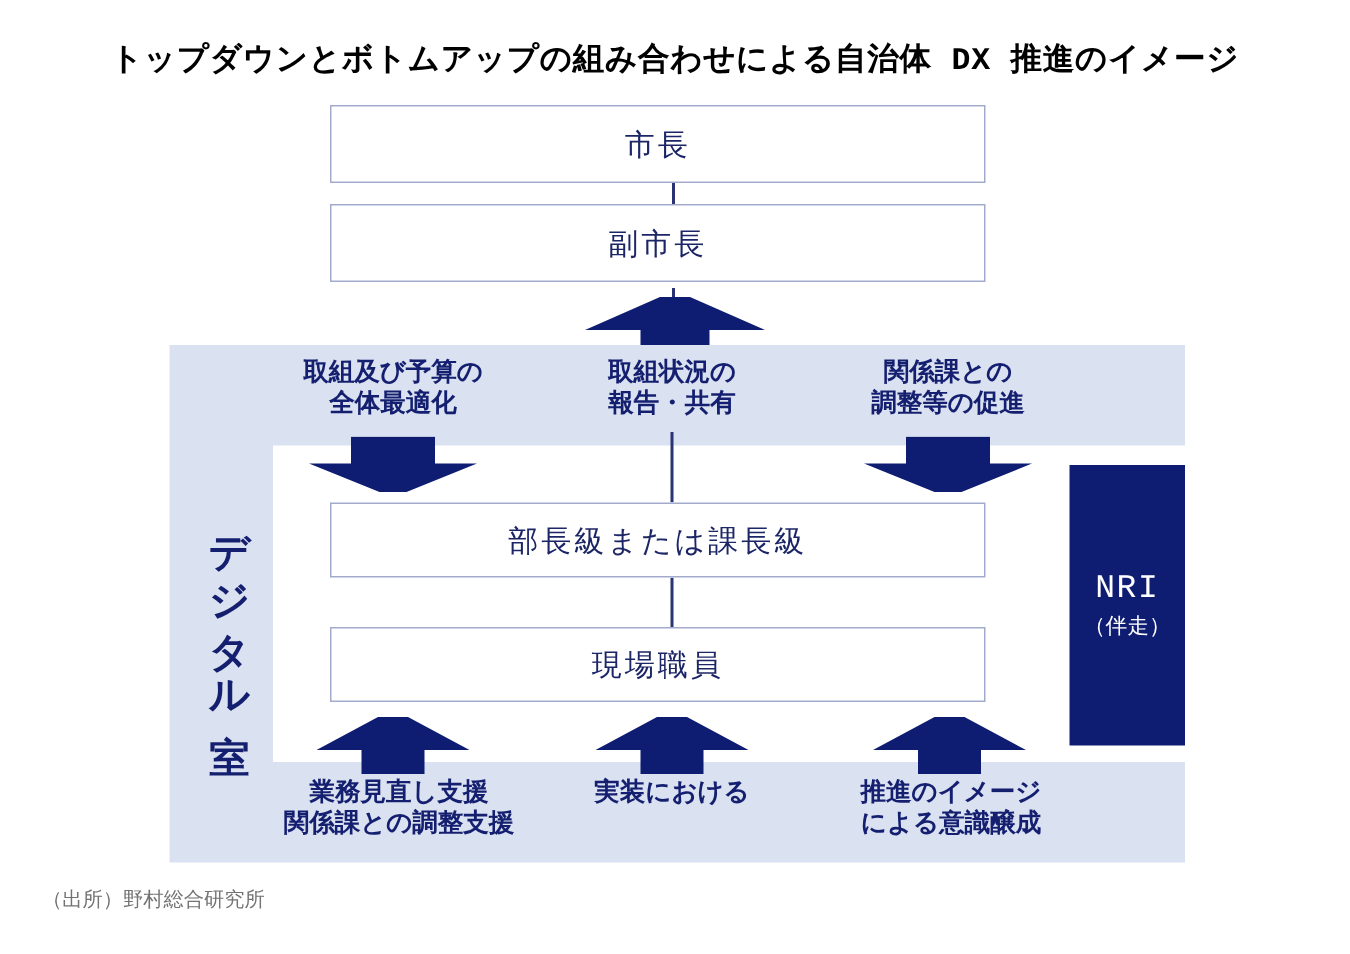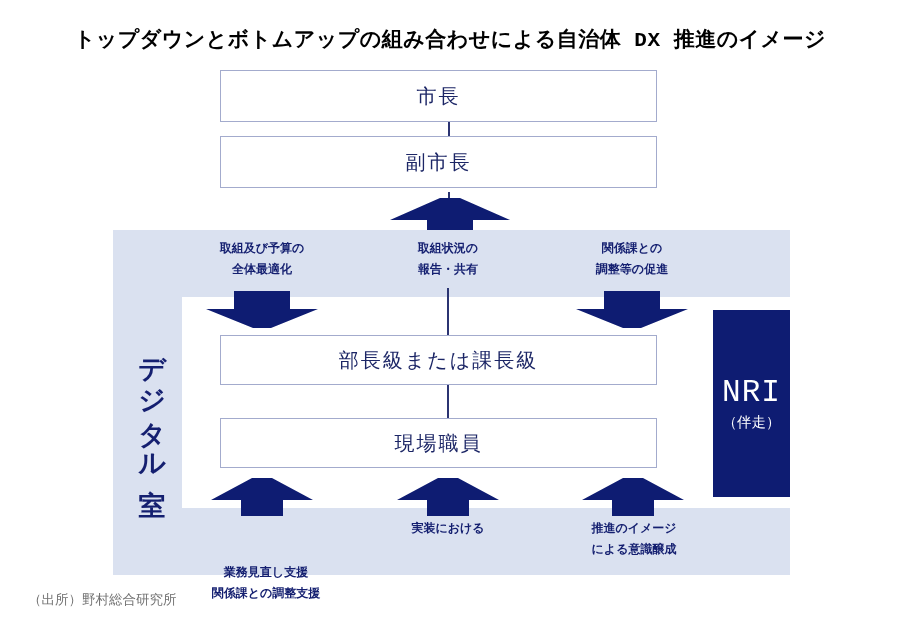--- a/index.html
+++ b/index.html
@@ -63,21 +63,21 @@
     font-weight: bold;
     color: #141f70;
     letter-spacing: 2px;
     display: flex;
     justify-content: center;
   }
   .flow-label {
     position: absolute;
     width: 220px;
     text-align: center;
-    font-size: 12px;
+    font-size: 17px;
     font-weight: bold;
     line-height: 21px;
     color: #141f70;
   }
   .arrow {
     position: absolute;
     background: #0e1c72;
   }
   .arrow-up-big {
     width: 120px; height: 35px;
@@ -95,21 +95,21 @@
     position: absolute;
     left: 713px; top: 310px;
     width: 77px; height: 187px;
     background: #0e1c72;
     display: flex;
     flex-direction: column;
     align-items: center;
     justify-content: center;
     color: #ffffff;
   }
-  .nri-main { font-size: 31px; letter-spacing: 1px; }
+  .nri-main { font-size: 22px; letter-spacing: 1px; }
   .nri-sub  { font-size: 14.5px; margin-top: 3px; white-space: nowrap; text-align: center; }
   .source {
     position: absolute;
     left: 28px; top: 591px;
     font-size: 13.5px;
     color: #737373;
   }
 </style>
 </head>
 <body>
@@ -157,21 +157,21 @@
     <span>部長級または課長級</span>
   </div>
   <div class="org-box" style="top:418px; height:50px;">
     <span>現場職員</span>
   </div>
 
   <div class="arrow arrow-up-small" style="left:211px; top:478px;"></div>
   <div class="arrow arrow-up-small" style="left:397px; top:478px;"></div>
   <div class="arrow arrow-up-small" style="left:582px; top:478px;"></div>
 
-  <div class="flow-label" style="left:156px; top:519px;margin-top:44px;">
+  <div class="flow-label" style="left:156px; top:519px;">
     <div>業務見直し支援</div>
     <div>関係課との調整支援</div>
   </div>
   <div class="flow-label" style="left:338px; top:519px;">
     <div>実装における</div>
   </div>
   <div class="flow-label" style="left:524px; top:519px;">
     <div>推進のイメージ</div>
     <div>による意識醸成</div>
   </div>

